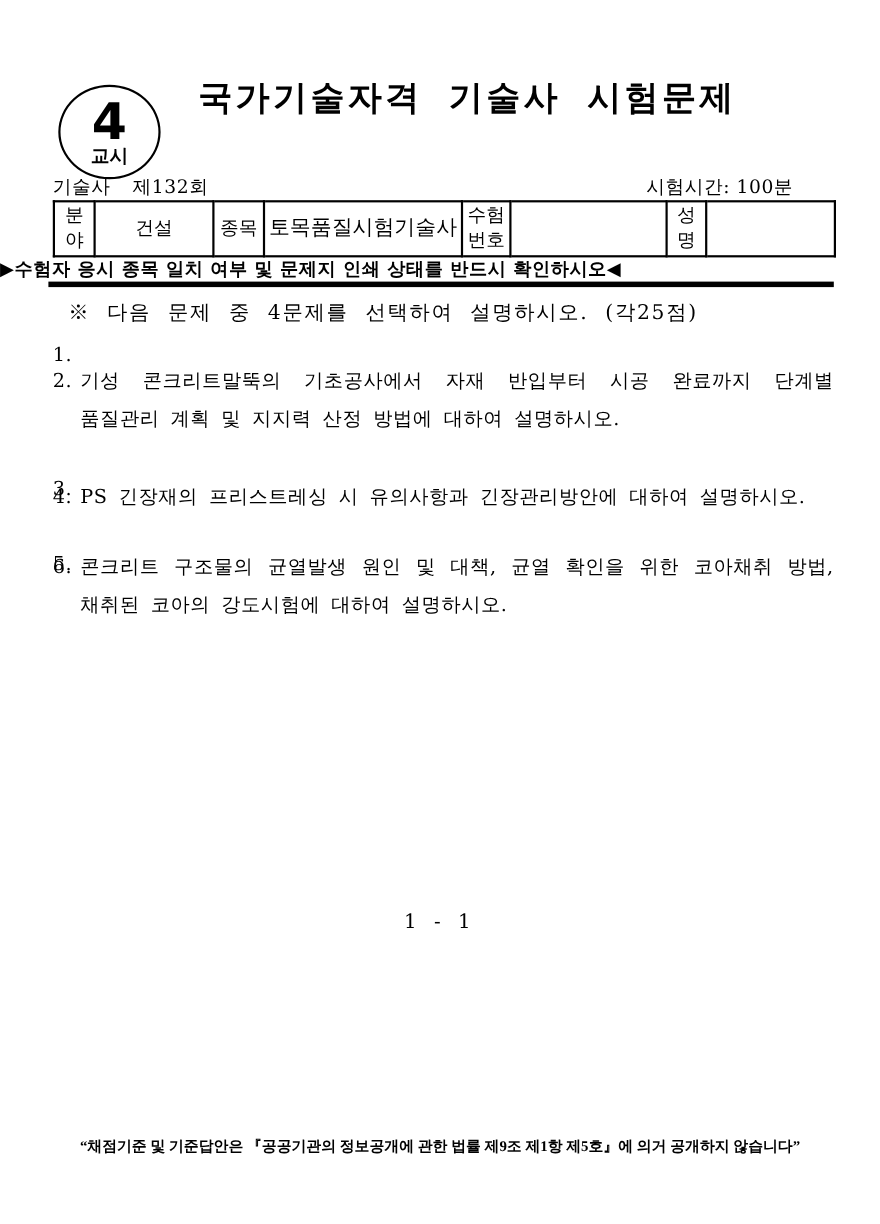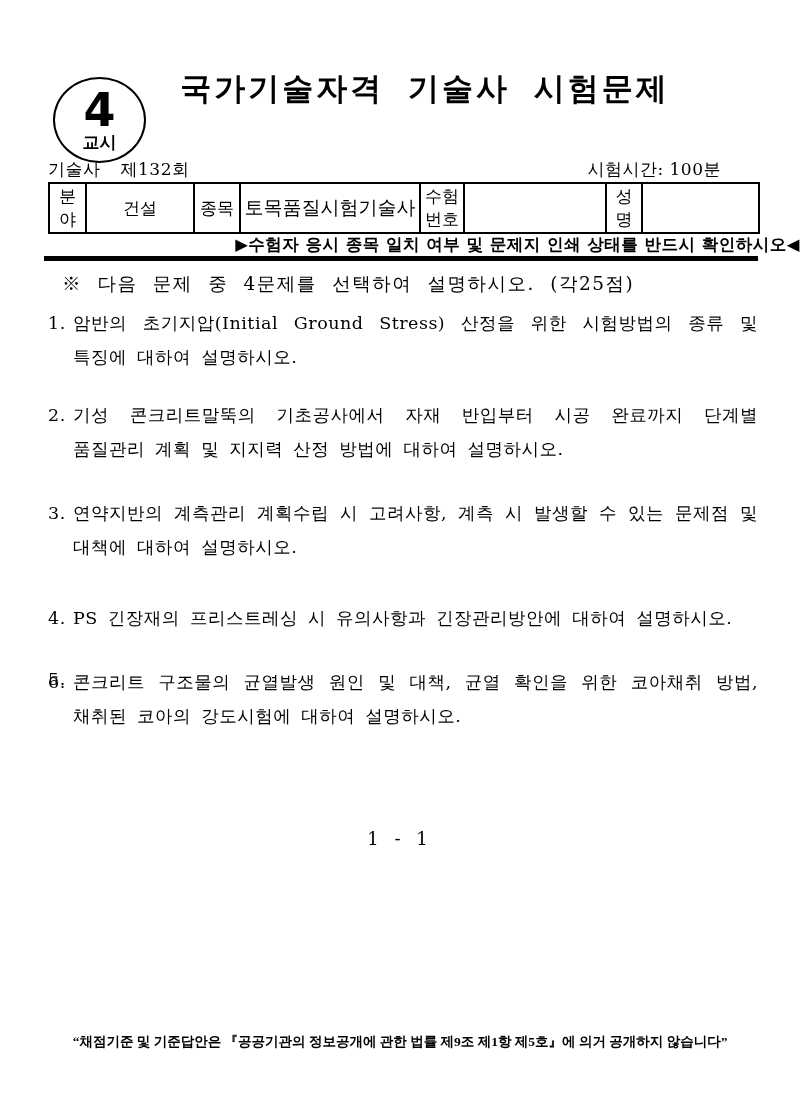--- a/index.html
+++ b/index.html
@@ -73,21 +73,21 @@
     padding: 0 2px;
     word-break: break-all;
     overflow: hidden;
   }
   .info-table .subject-value { font-size: 19px; letter-spacing: 0; white-space: nowrap; }
 
   
   .notice {
     position: absolute;
     top: 234px; left: 0; width: 100%;
-    text-align: right;
+    text-align: left;
     font-family: "DejaVu Sans", sans-serif;
     font-weight: bold;
     font-size: 16.5px;
     letter-spacing: 0.5px;
   }
 
   .thick-rule {
     position: absolute;
     top: 256px; left: 44px;
     width: 714px; height: 5px;
@@ -191,29 +191,27 @@
   </table>
 
 <div class="notice">▶수험자 응시 종목 일치 여부 및 문제지 인쇄 상태를 반드시 확인하시오◀</div>
 <div class="thick-rule"></div>
 
 <div class="instruction">※ 다음 문제 중 4문제를 선택하여 설명하시오. (각25점)</div>
 
 <ol class="questions">
   <li>
     <span class="q-no">1.</span>
-    <span class="q-text">암반의 초기지압(Initial Ground Stress) 산정을 위한 시험방법의 종류 및 특징에 대하여 설명하시오.</span>
   </li>
   <li>
     <span class="q-no">2.</span>
     <span class="q-text">기성 콘크리트말뚝의 기초공사에서 자재 반입부터 시공 완료까지 단계별 품질관리 계획 및 지지력 산정 방법에 대하여 설명하시오.</span>
   </li>
   <li>
     <span class="q-no">3.</span>
-    <span class="q-text">연약지반의 계측관리 계획수립 시 고려사항, 계측 시 발생할 수 있는 문제점 및 대책에 대하여 설명하시오.</span>
   </li>
   <li>
     <span class="q-no">4.</span>
     <span class="q-text">PS 긴장재의 프리스트레싱 시 유의사항과 긴장관리방안에 대하여 설명하시오.</span>
   </li>
   <li>
     <span class="q-no">5.</span>
   </li>
   <li>
     <span class="q-no">6.</span>

